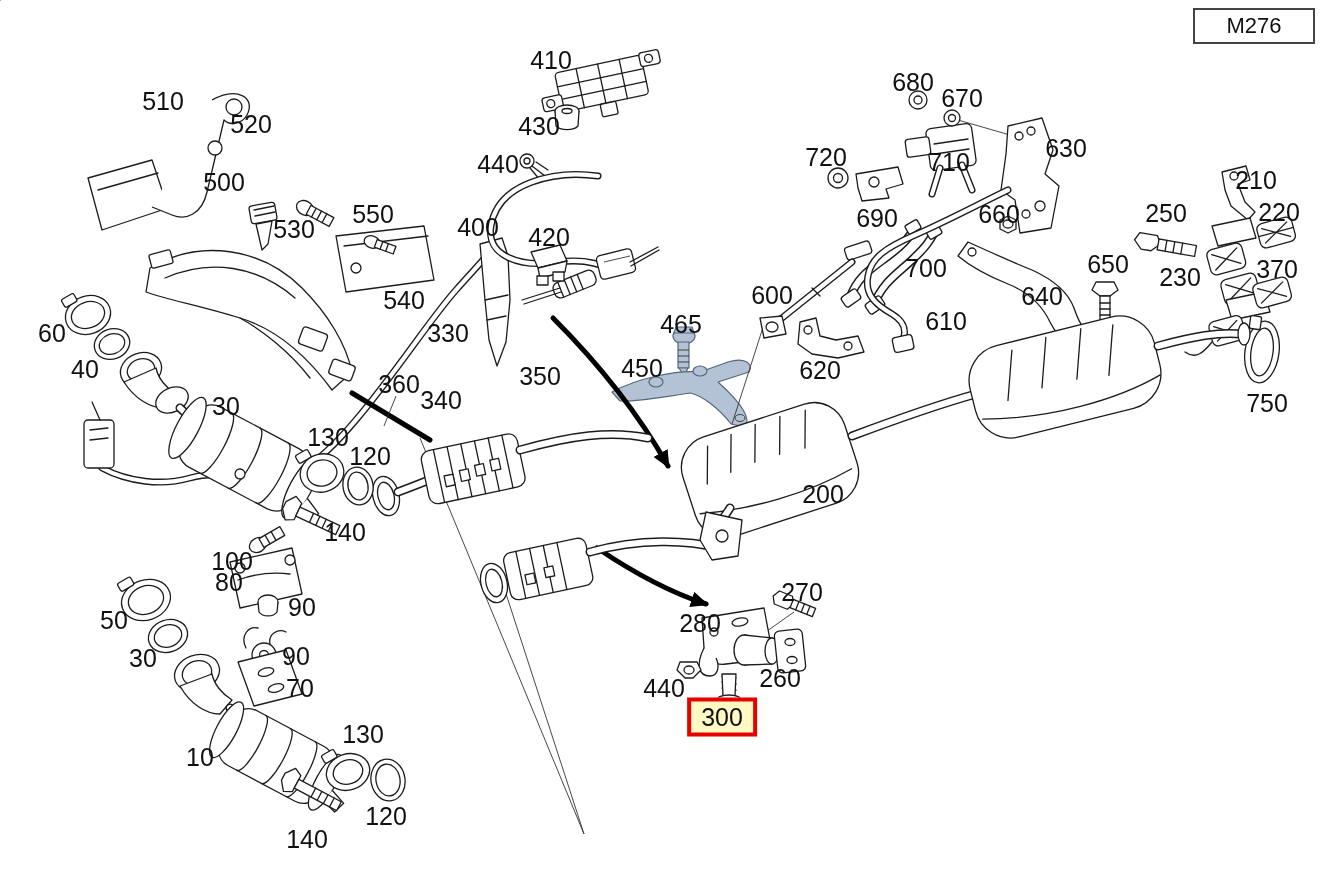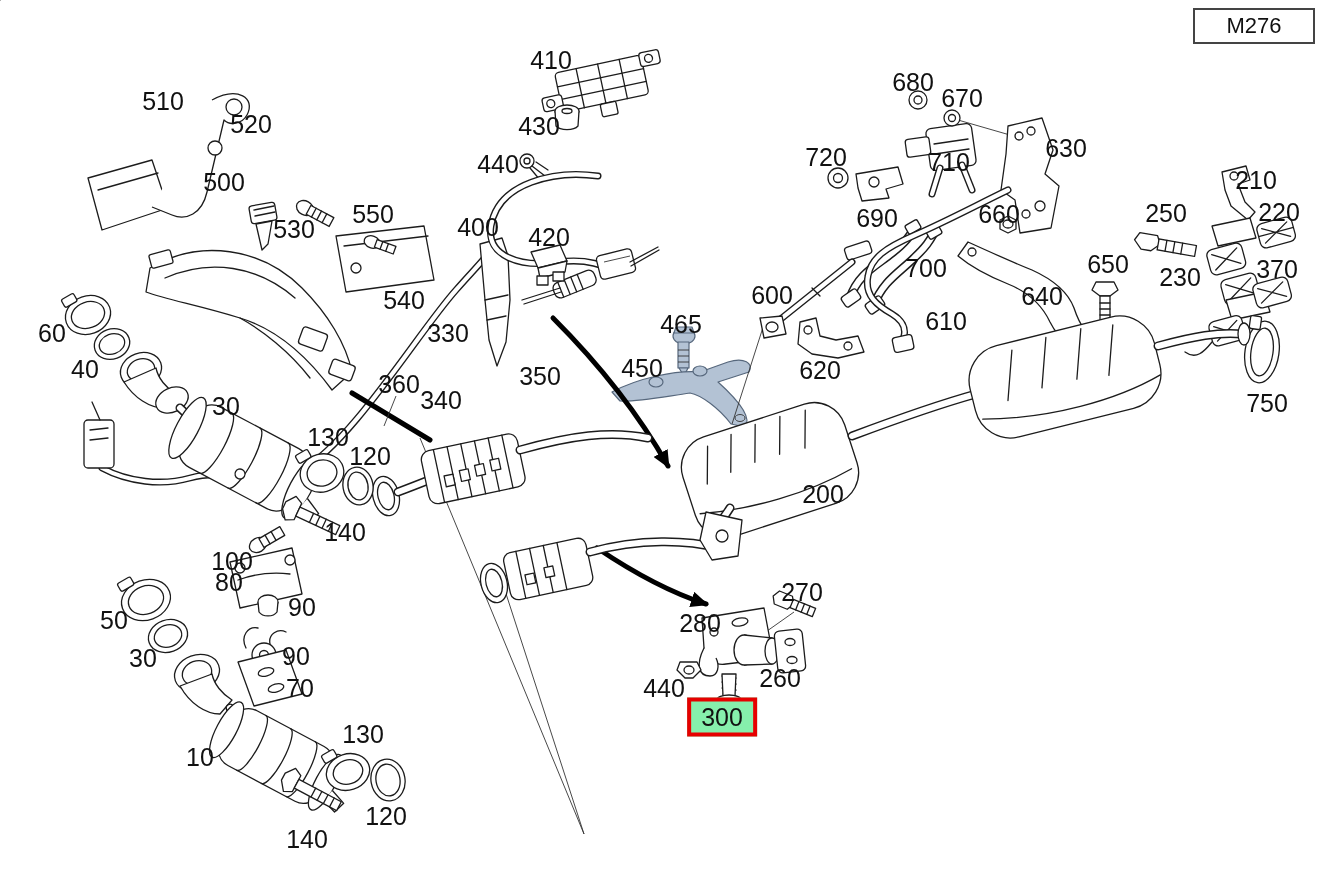--- a/index.html
+++ b/index.html
@@ -13,21 +13,21 @@
   .tubein{fill:none;stroke:#ffffff;stroke-width:6;stroke-linecap:round;}
   .tube2{fill:none;stroke:#1c1c1c;stroke-width:7;stroke-linecap:round;}
   .tube2in{fill:none;stroke:#ffffff;stroke-width:4.2;stroke-linecap:round;}
   .thk{fill:none;stroke:#000;stroke-width:5;stroke-linecap:round;}
   .thin{fill:none;stroke:#333;stroke-width:0.9;}
   .tint{fill:var(--tint,#b3c2d4);stroke:#56677c;stroke-width:1.2;stroke-linejoin:round;}
   
   #labels{position:absolute;left:0;top:0;width:100%;height:100%;}
   .part-label{position:absolute;transform:translate(-50%,-50%);font-size:25px;line-height:1;
               color:#111;white-space:nowrap;cursor:pointer;}
-  .part-label.boxed{border:4px solid var(--hl,#e60000);padding:3px 10px;background:#86efac;}
+  .part-label.boxed{border:4px solid var(--hl,#e60000);padding:3px 10px;background:#fef9c3;}
   #engine-code-box{position:absolute;left:1193px;top:8px;width:118px;height:32px;
                    border:2px solid #444;display:flex;align-items:center;justify-content:center;
                    font-size:22px;color:#111;background:#fff;}
 </style>
 </head>
 <body>
 
 <div id="stage">
 
   <svg id="artwork" width="1326" height="881" viewBox="0 0 1326 881">

